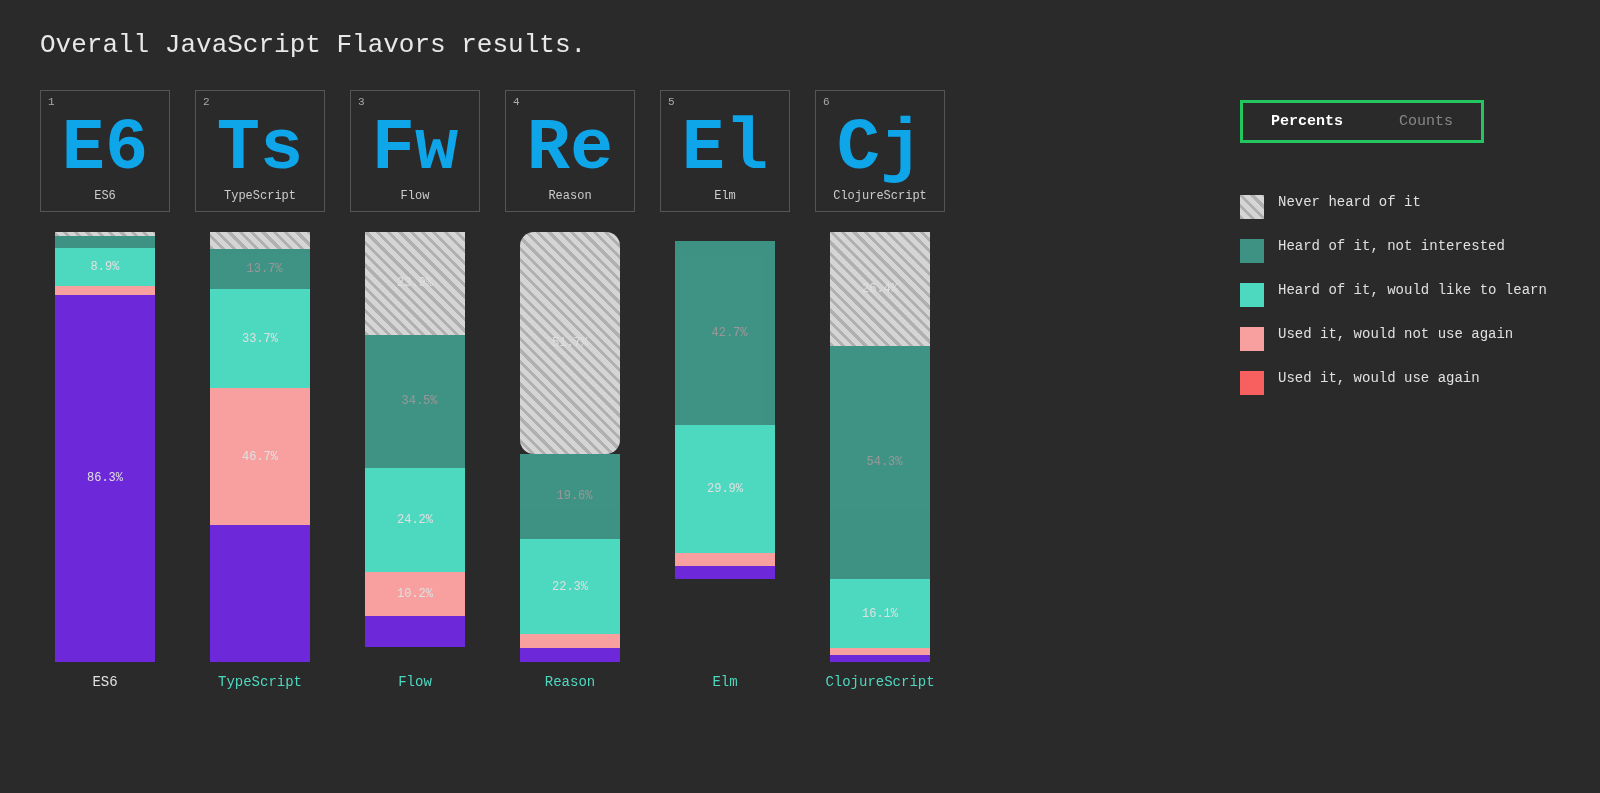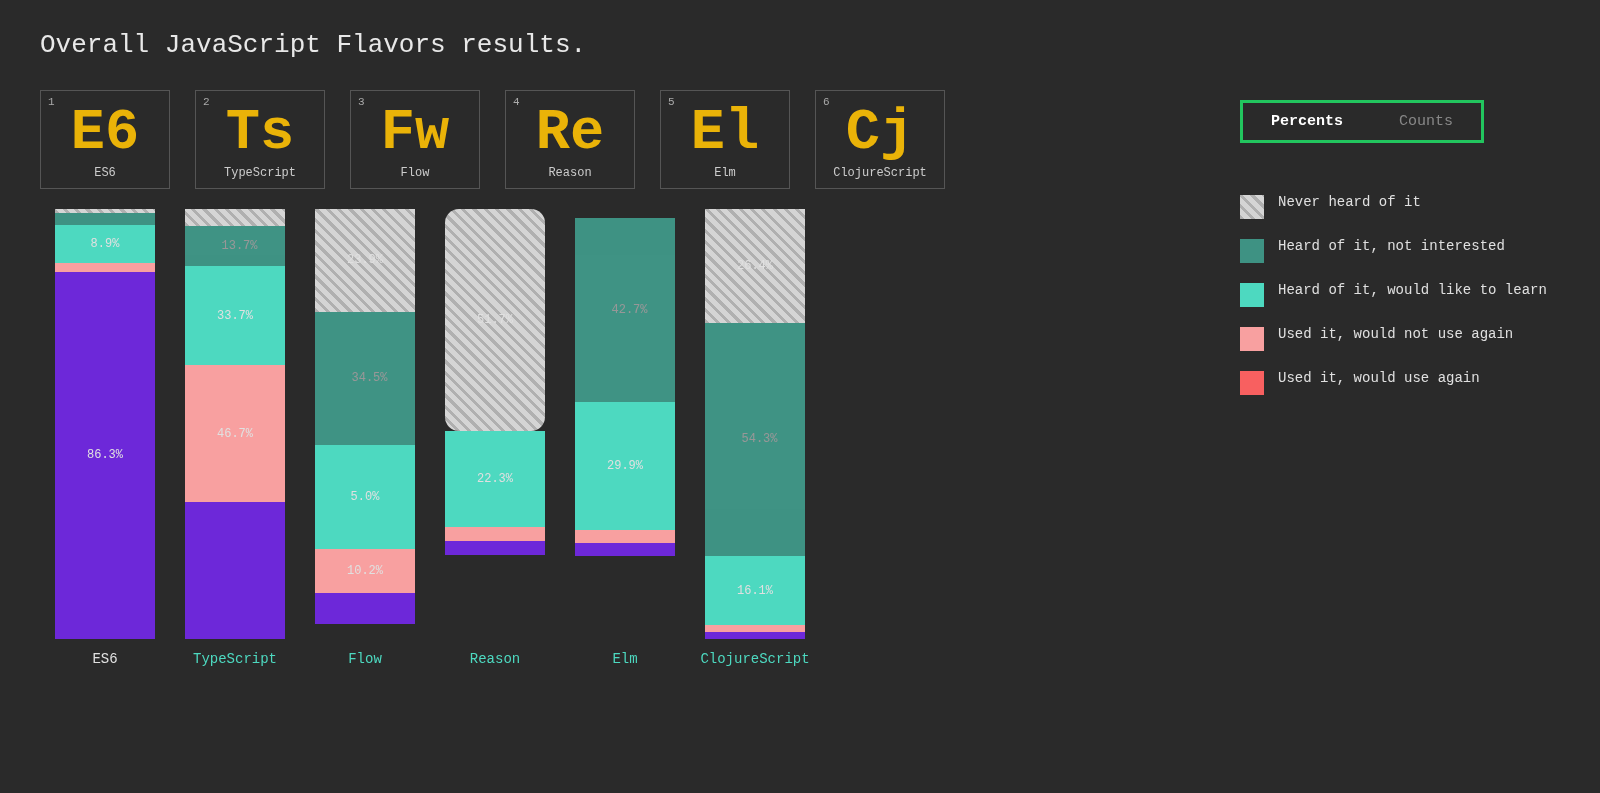--- a/index.html
+++ b/index.html
@@ -42,38 +42,39 @@
       margin-right: 25px;
     }
     .element-card .card-number {
       font-size: 11px;
       color: #aaa;
       position: absolute;
       top: 5px;
       left: 7px;
     }
     .element-card .card-symbol {
-      font-size: 57px;
-      color: #eab308;
+      font-size: 72px;
+      color: #0ea5e9;
       font-weight: bold;
       text-align: center;
       display: block;
-      margin-top: 8px;
+      margin-top: 16px;
       line-height: 1;
     }
     .element-card .card-name {
       font-size: 12px;
       color: #ccc;
       text-align: center;
       display: block;
       margin-top: 4px;
     }
     .bars-section {
       display: flex;
       align-items: flex-start;
+      gap: 25px;
     }
     .bar-group {
       display: flex;
       flex-direction: column;
       align-items: center;
       width: 130px;
     }
     .bar-container {
       width: 100px;
       height: 430px;
@@ -278,33 +279,36 @@
         </div>
         <div class="bar-group">
           <div class="bar-container">
             <div class="bar-segment seg-never" style="height: 102.77px; flex-shrink: 0;">
               <span class="seg-label">23.9%</span>
             </div>
             <div class="bar-segment seg-heard-not" style="height: 133px; flex-shrink: 0;">
               <span class="seg-label">34.5%</span>
             </div>
             <div class="bar-segment seg-heard-learn" style="height: 104.06px; flex-shrink: 0;">
-              <span class="seg-label">5.0%</span>
+              <span class="seg-label">24.2%</span>
             </div>
             <div class="bar-segment seg-used-not" style="height: 43.86px; flex-shrink: 0;">
               <span class="seg-label">10.2%</span>
             </div>
             <div class="bar-segment seg-used-yes" style="height: 30.96px; flex-shrink: 0;"></div>
           </div>
           <div class="bar-x-label">Flow</div>
         </div>
         <div class="bar-group">
           <div class="bar-container">
             <div class="bar-segment seg-never" style="height: 222.31px; flex-shrink: 0; border-radius: 14px;">
               <span class="seg-label">51.7%</span>
+            </div>
+            <div class="bar-segment seg-heard-not" style="height: 84.28px; flex-shrink: 0;">
+              <span class="seg-label">19.6%</span>
             </div>
             <div class="bar-segment seg-heard-learn" style="height: 95.89px; flex-shrink: 0;">
               <span class="seg-label">22.3%</span>
             </div>
             <div class="bar-segment seg-used-not" style="height: 13.76px; flex-shrink: 0;"></div>
             <div class="bar-segment seg-used-yes" style="height: 13.76px; flex-shrink: 0;"></div>
           </div>
           <div class="bar-x-label">Reason</div>
         </div>
         <div class="bar-group">

